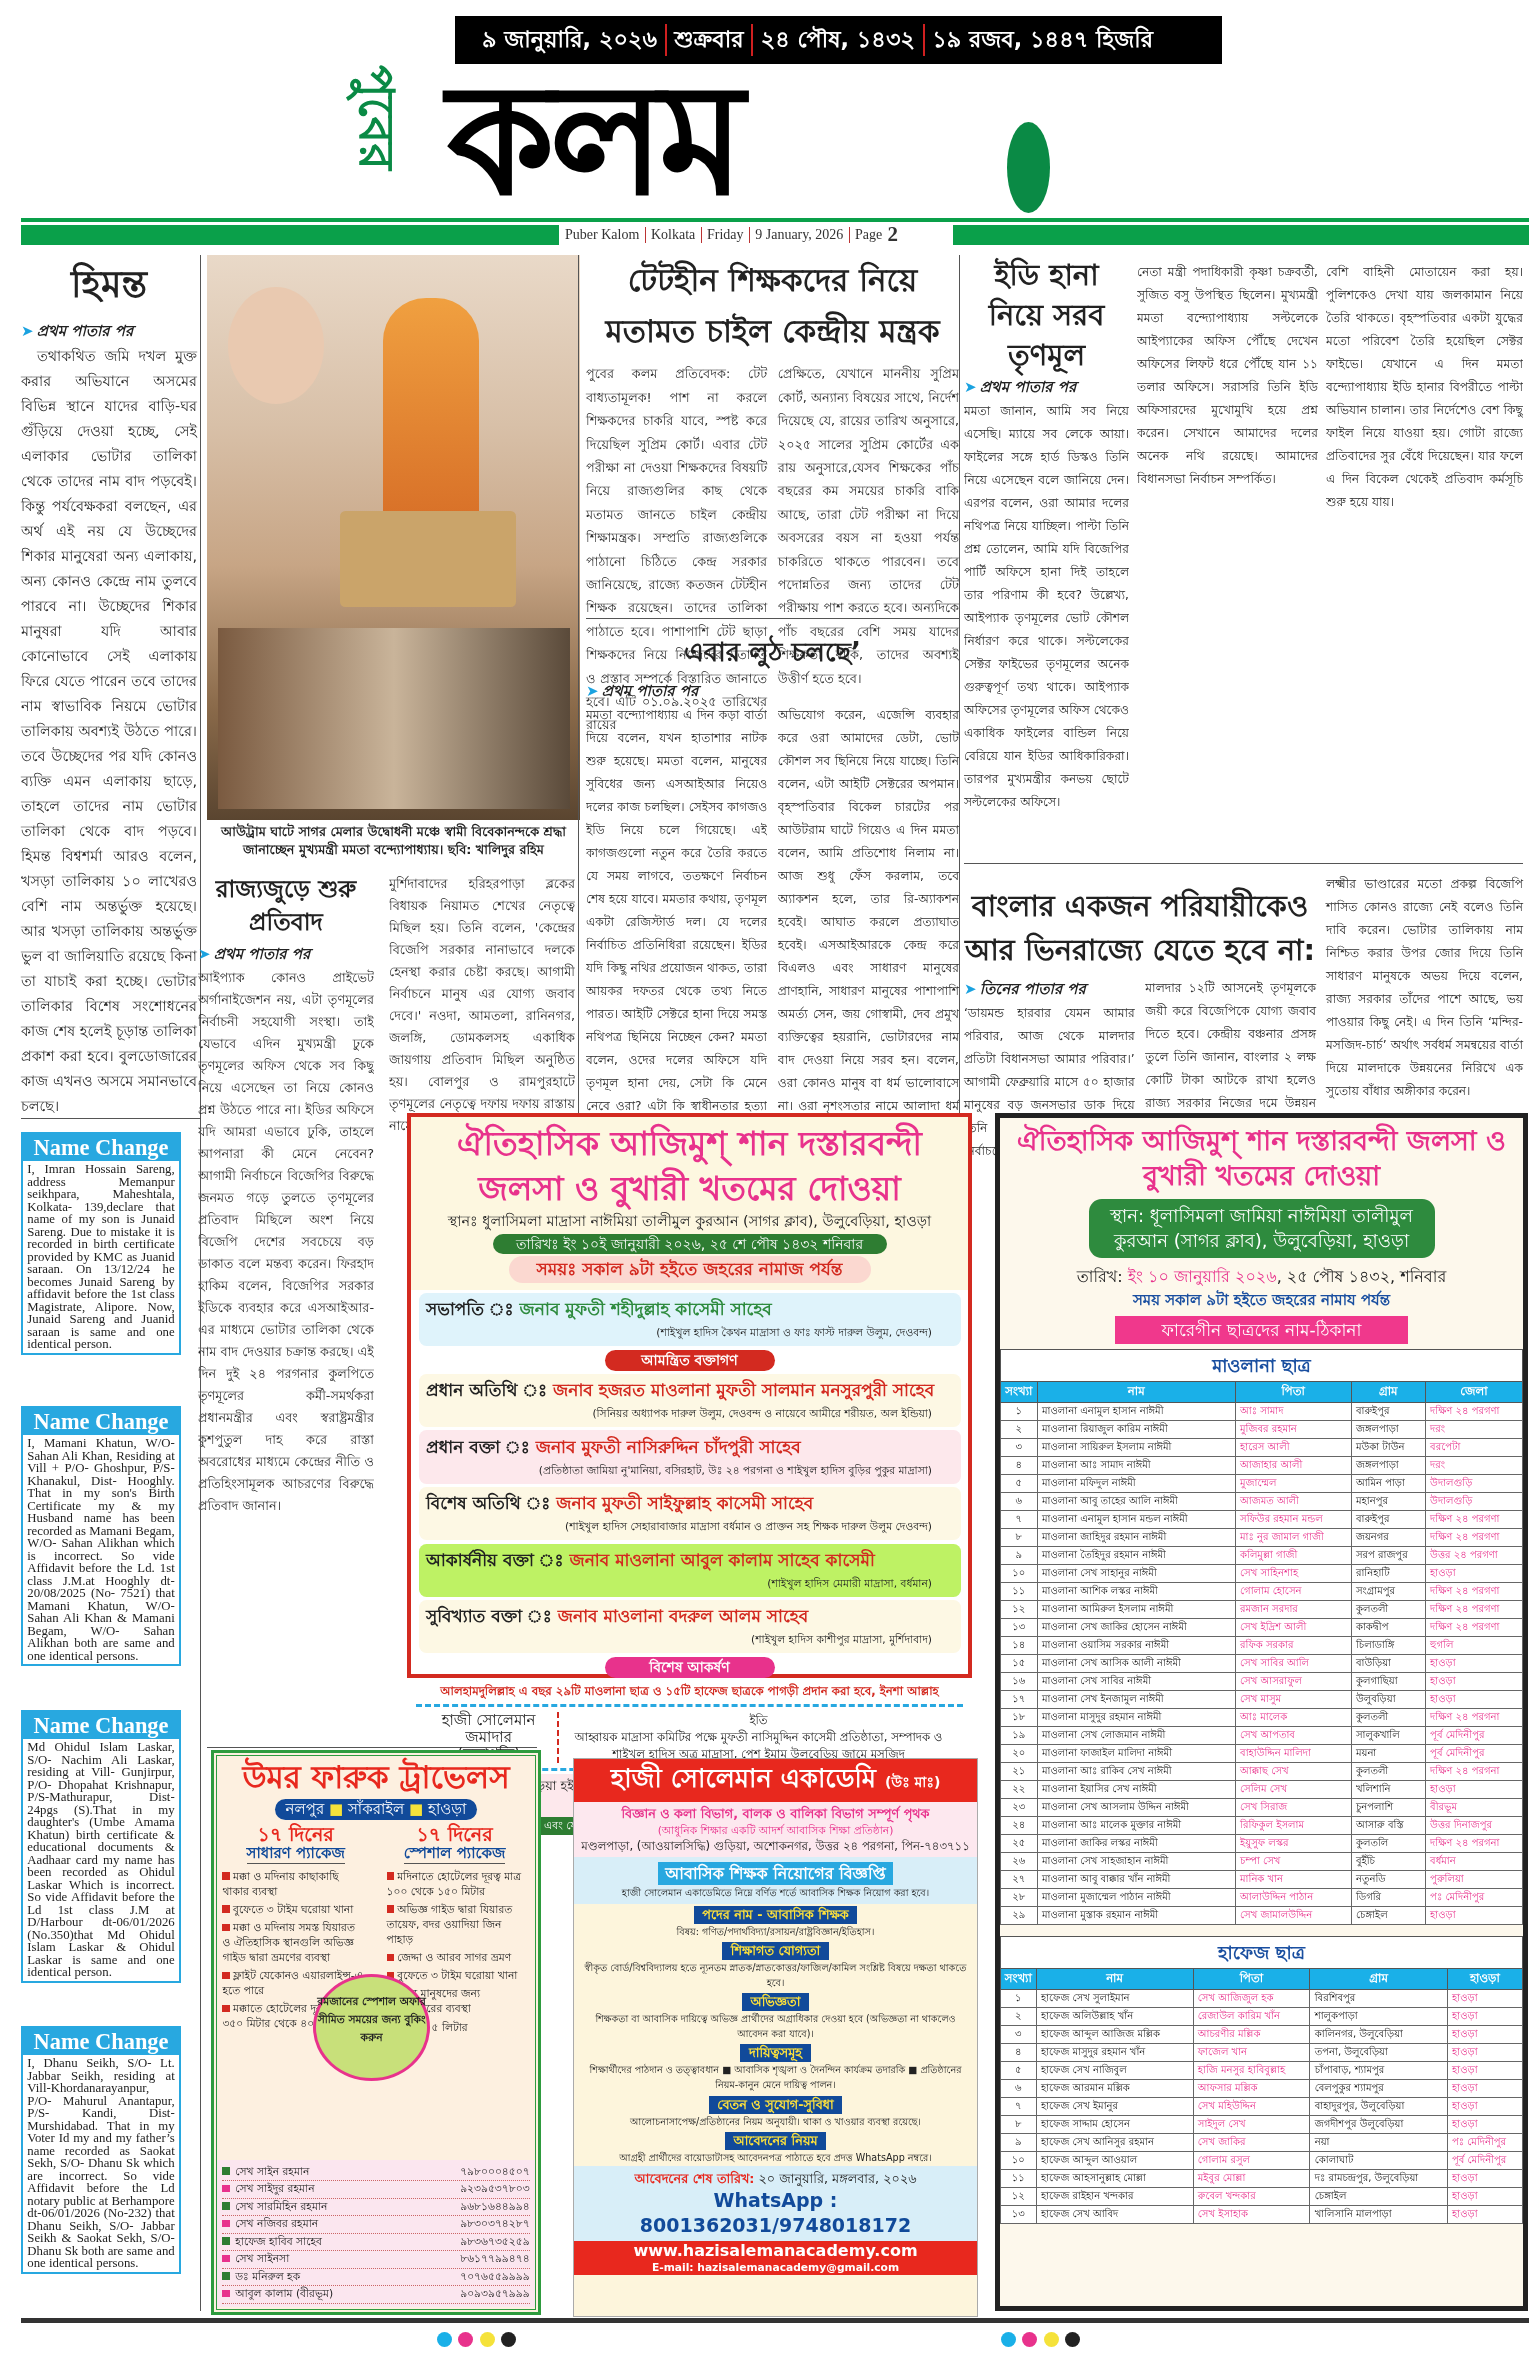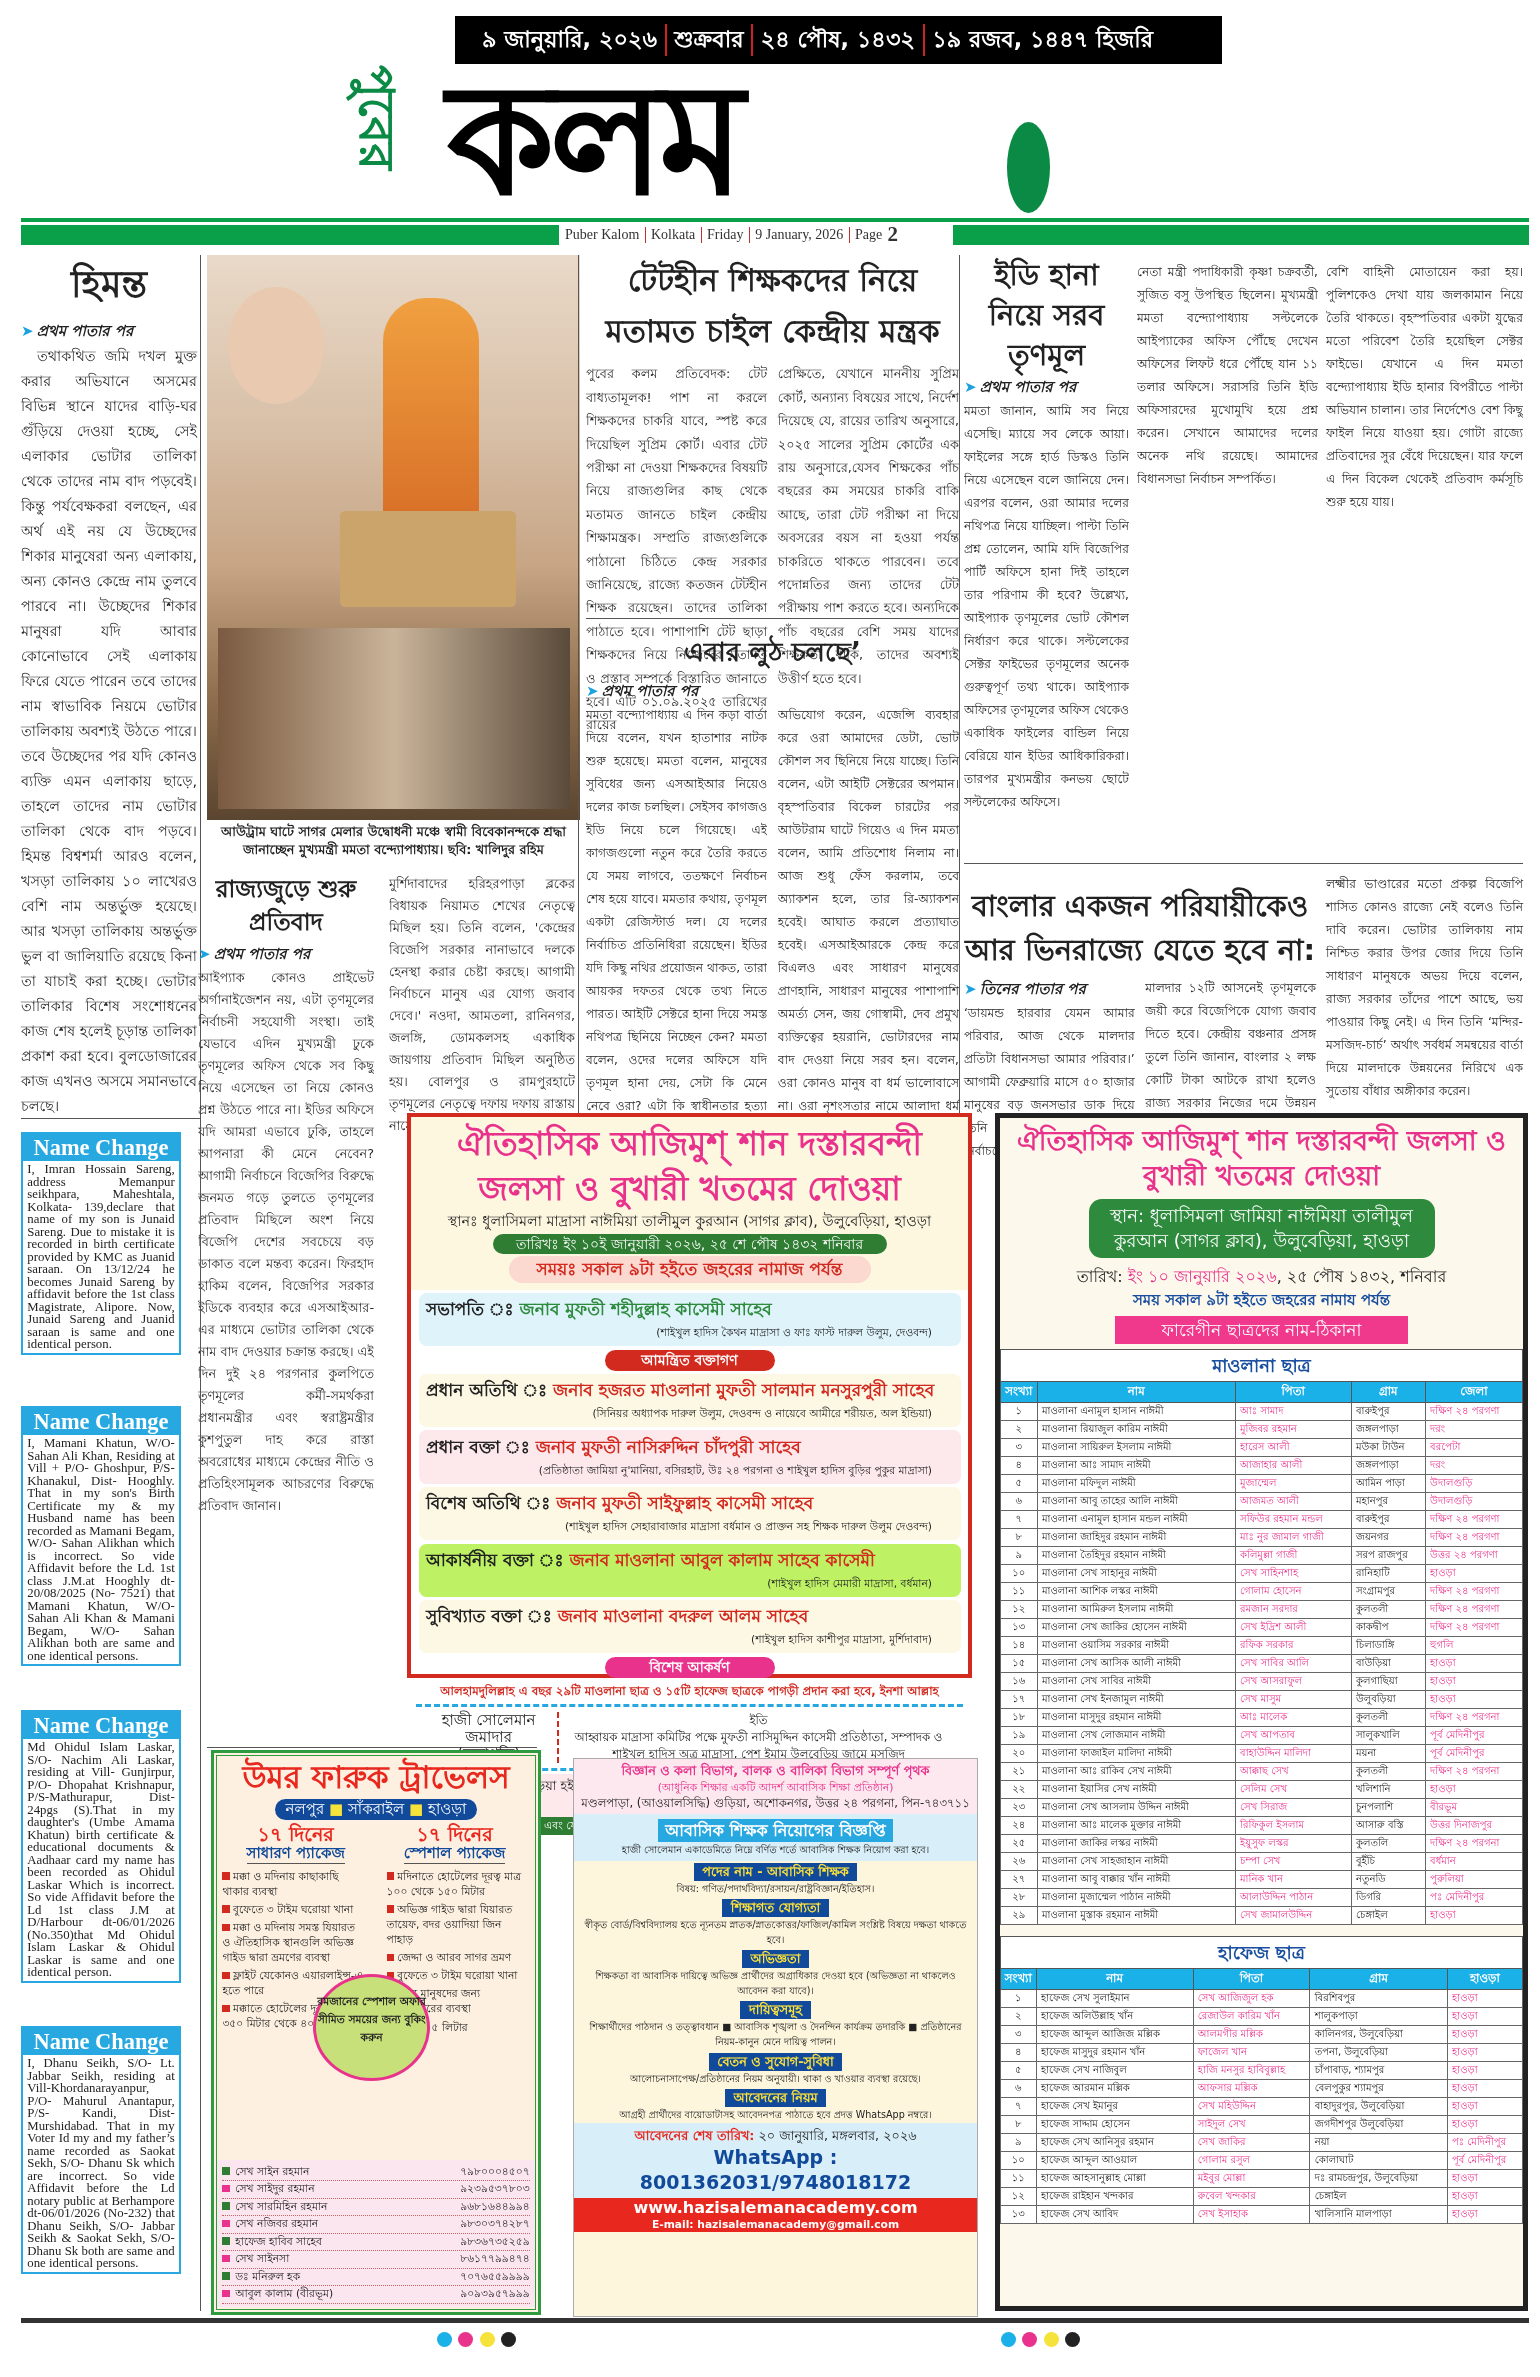--- a/index.html
+++ b/index.html
@@ -534,21 +534,21 @@
           <tr>
             <td class="c">২</td>
             <td>হাফেজ অলিউল্লাহ খাঁন</td>
             <td class="pk">রেজাউল কারিম খাঁন</td>
             <td>শালুকপাড়া</td>
             <td class="pk">হাওড়া</td>
           </tr>
           <tr>
             <td class="c">৩</td>
             <td>হাফেজ আব্দুল আজিজ মল্লিক</td>
-            <td class="pk">আলমগীর মল্লিক</td>
+            <td class="pk">আচরণীর মল্লিক</td>
             <td>কালিনগর, উলুবেড়িয়া</td>
             <td class="pk">হাওড়া</td>
           </tr>
           <tr>
             <td class="c">৪</td>
             <td>হাফেজ মাসুদুর রহমান খাঁন</td>
             <td class="pk">ফাজেল খান</td>
             <td>তপনা, উলুবেড়িয়া</td>
             <td class="pk">হাওড়া</td>
           </tr>
@@ -684,20 +684,21 @@
         </div>
         <div class="ct">
           <span><span class="sqd" style="background: rgb(232, 50, 140);"></span><span>আবুল কালাম (বীরভূম)</span></span>
           <span>৯০৯৩৯৫৭৯৯৯</span>
         </div>
       </div>
   </div>
 </div>
 
 <div class="abs ad4">
+  <div class="head"><span>হাজী সোলেমান একাডেমি</span> <span style="font-size:14px">(উঃ মাঃ)</span></div>
   <div class="sub">
     <div class="pk">বিজ্ঞান ও কলা বিভাগ, বালক ও বালিকা বিভাগ সম্পূর্ণ পৃথক</div>
     <div class="s2">(আধুনিক শিক্ষার একটি আদর্শ আবাসিক শিক্ষা প্রতিষ্ঠান)</div>
     <div class="s3">মণ্ডলপাড়া, (আওয়ালসিদ্ধি) গুড়িয়া, অশোকনগর, উত্তর ২৪ পরগনা, পিন-৭৪৩৭১১</div>
   </div>
   <div class="notice">
     <div class="nb">আবাসিক শিক্ষক নিয়োগের বিজ্ঞপ্তি</div>
     <div class="nt">হাজী সোলেমান একাডেমিতে নিম্নে বর্ণিত শর্তে আবাসিক শিক্ষক নিয়োগ করা হবে।</div>
   </div>
   <div id="academy-secs">

